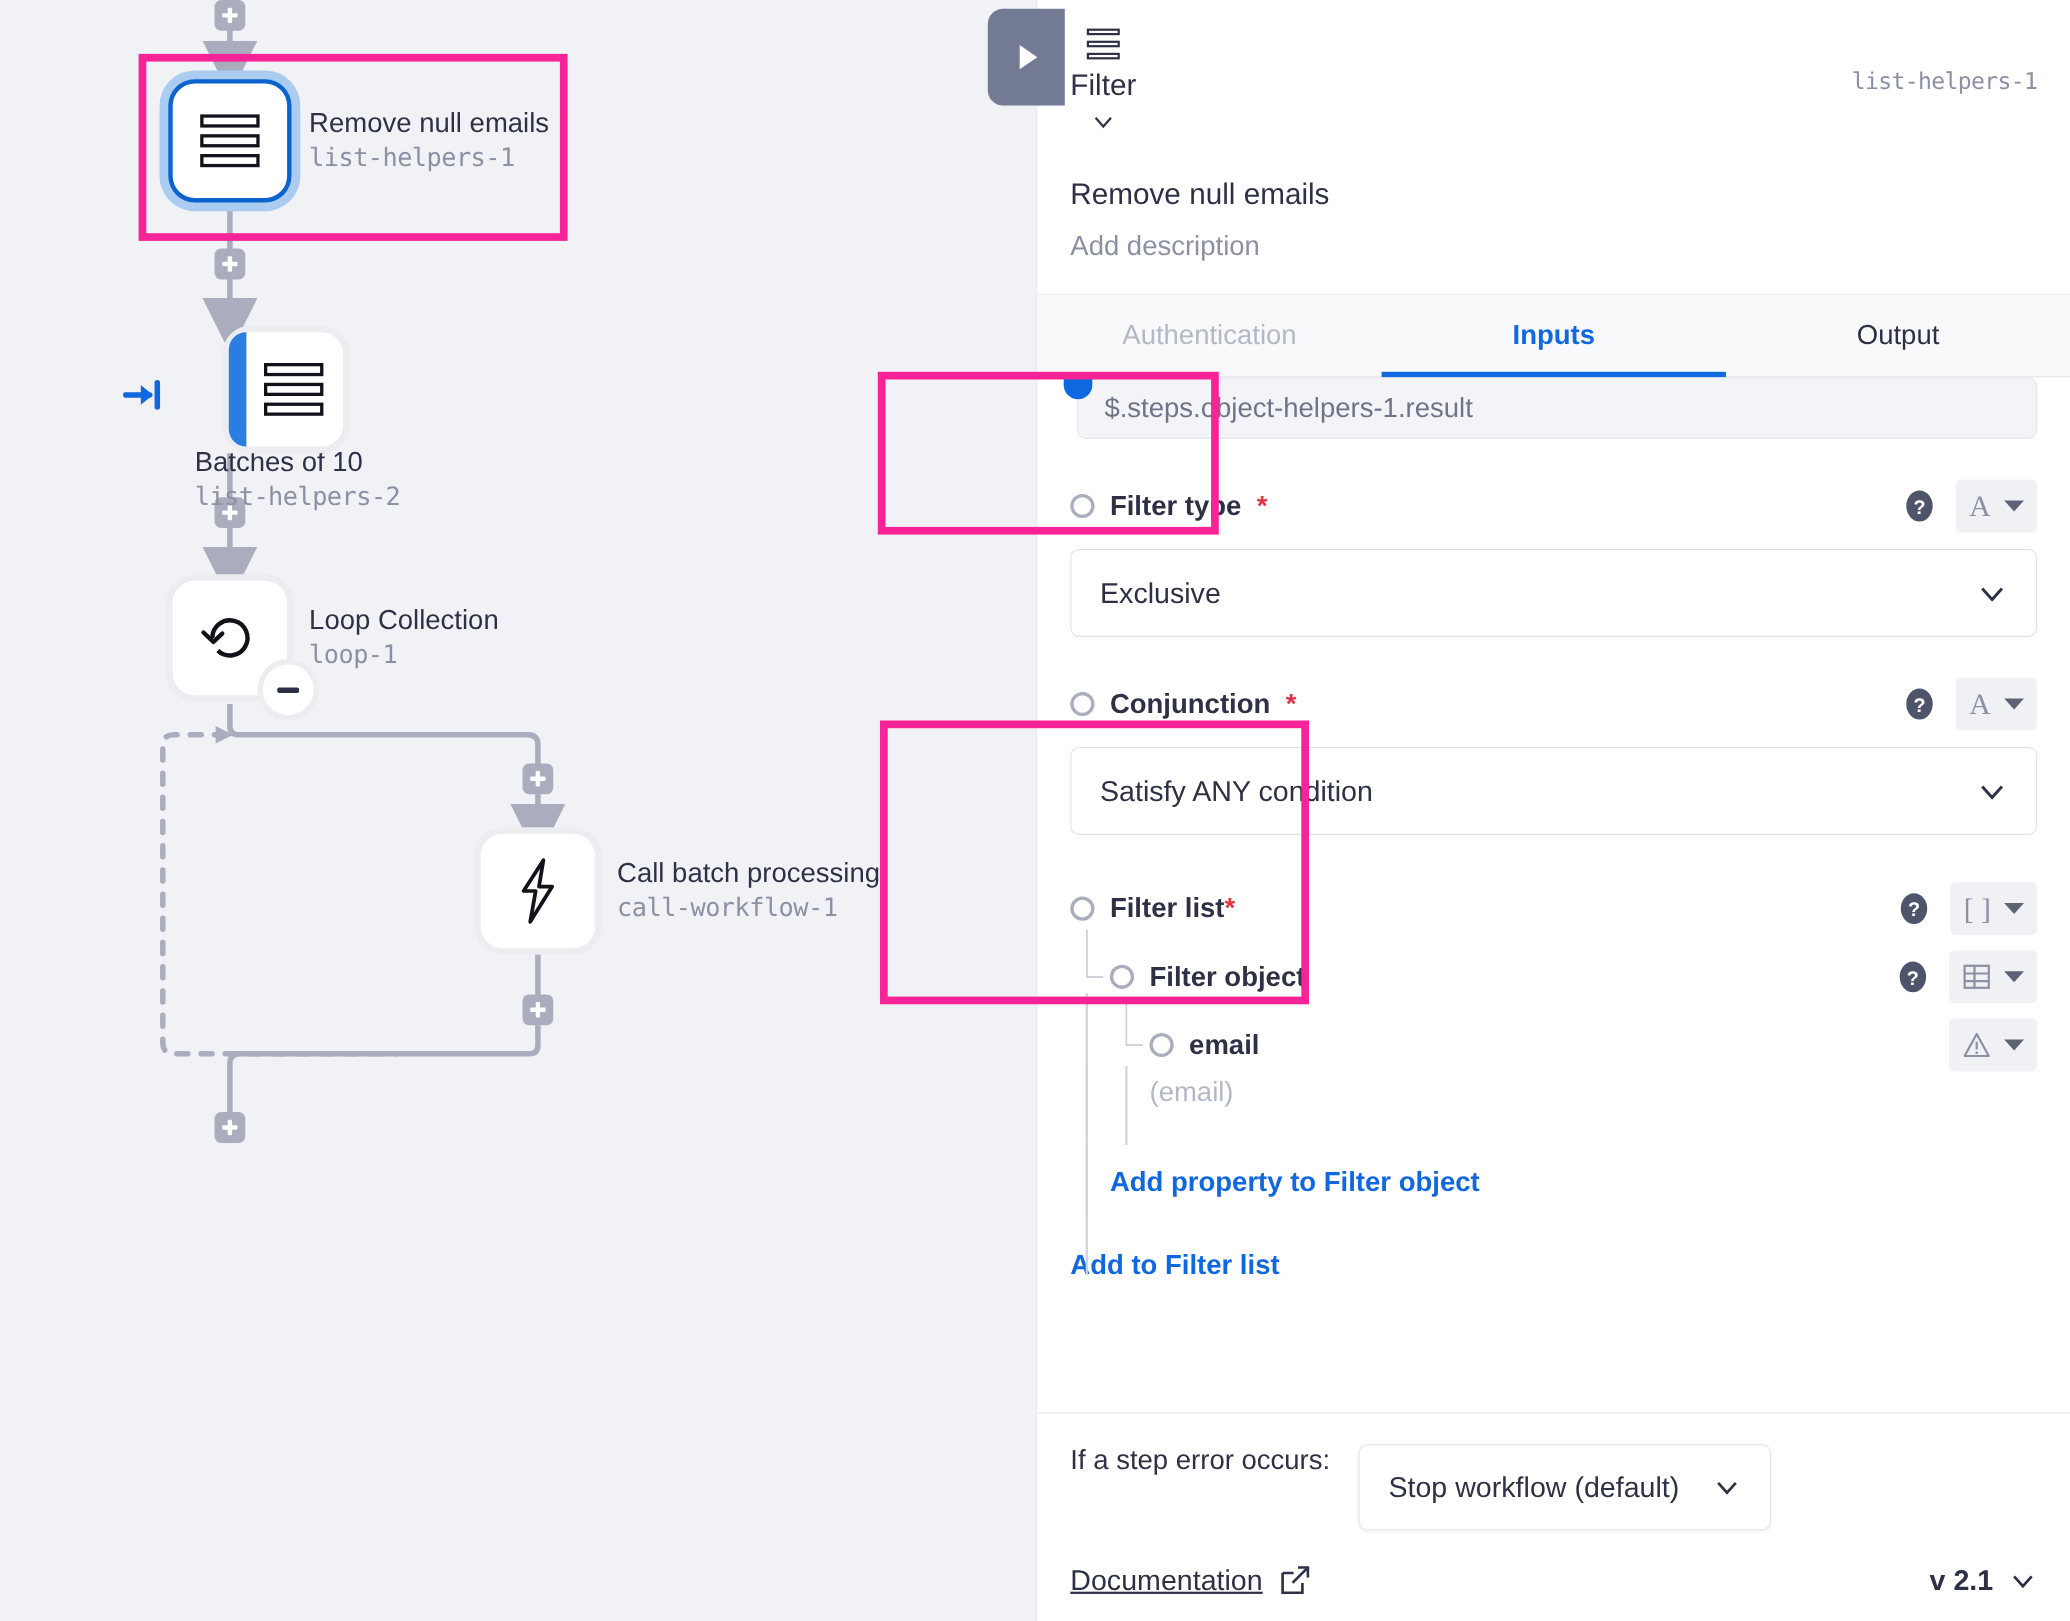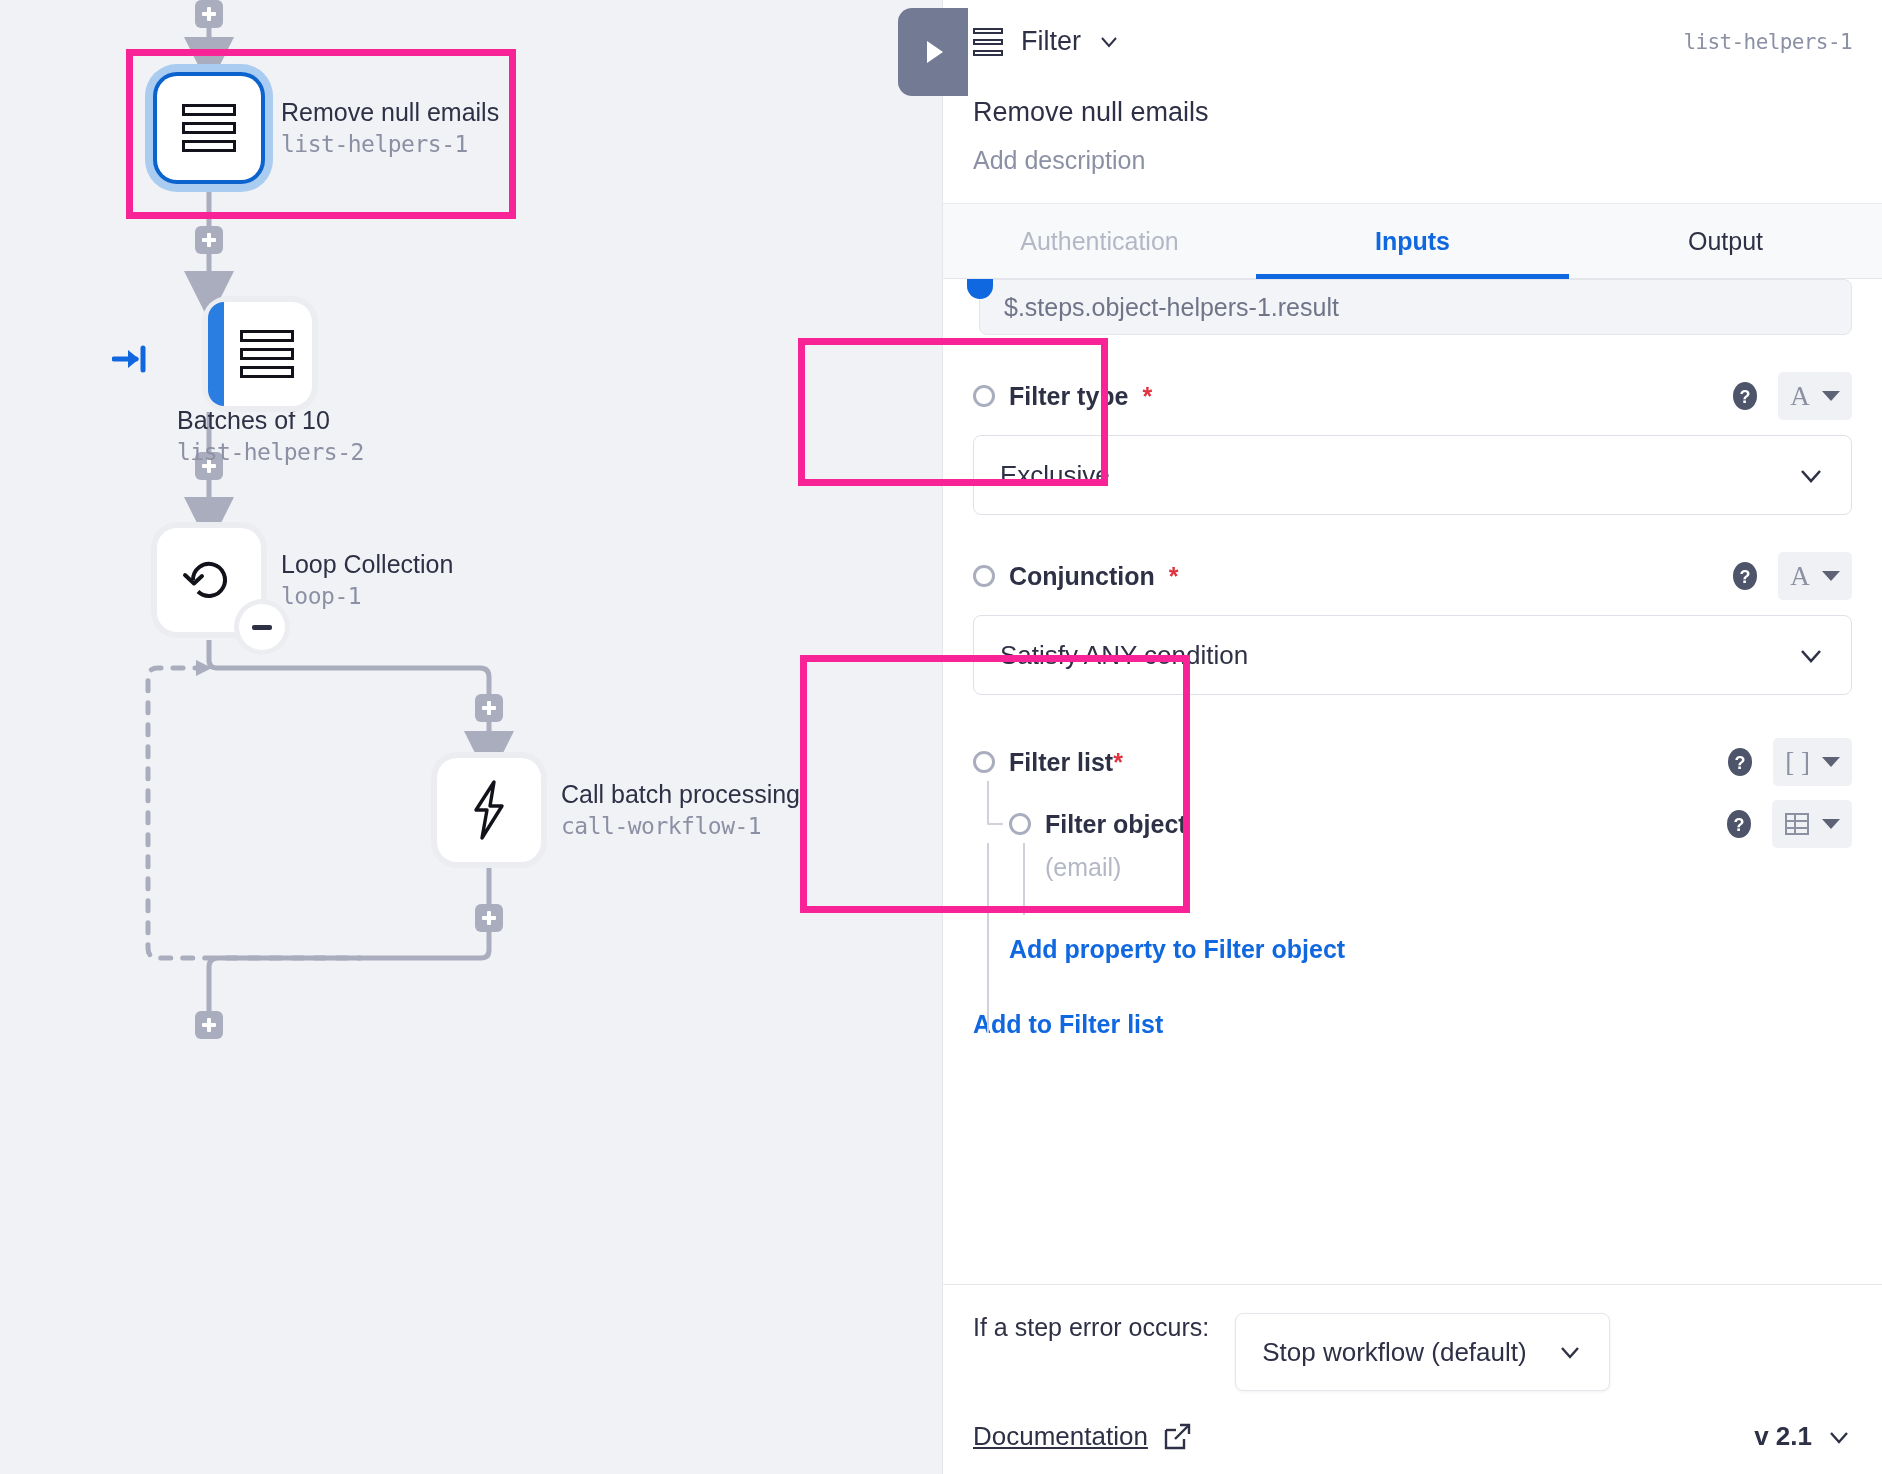--- a/index.html
+++ b/index.html
@@ -83,21 +83,21 @@
   }
 
   
   .panel {
     position: absolute; left: 942px; top: 0; width: 940px; height: 1474px;
     background: #ffffff; display: flex; flex-direction: column;
     border-left: 1px solid #e4e6ec;
   }
   .panel-head { padding: 26px 30px 0 30px; }
   .panel-head-row { display: flex; align-items: center; justify-content: space-between; }
-  .panel-head-left { display: flex; align-items: center; gap: 18px; }
+  .panel-head-left { display: flex; align-items: center; gap: 8px; flex-direction: column; }
   .panel-ic-list { width: 30px; height: 28px; display: flex; flex-direction: column; justify-content: space-between; }
   .panel-ic-list span { display: block; height: 6px; border: 2px solid #2e3146; background: #fff; }
   .panel-title { font-size: 27px; color: #2e3146; }
   .chev-sm { width: 20px; height: 20px; }
   .panel-step-id { font-size: 21px; color: #8c90a4; font-family: "DejaVu Sans Mono","Liberation Mono",monospace; letter-spacing: -0.6px; }
 
   .panel-name { font-size: 27px; color: #2e3146; margin-top: 40px; }
   .panel-desc { font-size: 25px; color: #8c90a4; margin-top: 18px; margin-bottom: 28px; }
 
   .tabs {
@@ -418,20 +418,38 @@
                   <rect x="2" y="3" width="22" height="20" fill="none" stroke="#8b90a2" stroke-width="2"></rect>
                   <line x1="2" y1="10" x2="24" y2="10" stroke="#8b90a2" stroke-width="2"></line>
                   <line x1="2" y1="17" x2="24" y2="17" stroke="#8b90a2" stroke-width="2"></line>
                   <line x1="11" y1="3" x2="11" y2="23" stroke="#8b90a2" stroke-width="2"></line>
                 </svg>
                 <span class="caret"></span>
               </div>
             </div>
           </div>
 
+          <div class="tree-row indent2" style="margin-top:4px;">
+            <span class="vline" style="left:14px; top:-18px; height:130px;"></span>
+            <span class="elbow" style="left:50px; top:-14px; width:16px; height:44px; border-radius:0 0 0 2px;"></span>
+            <div class="tree-left">
+              <div class="radio-o"></div>
+              <div class="tree-label">email</div>
+            </div>
+            <div class="ctl-right">
+              <div class="type-btn">
+                <svg width="26" height="26" viewBox="0 0 26 26">
+                  <path d="M13,3 L24,23 L2,23 Z" fill="none" stroke="#8b90a2" stroke-width="2" stroke-linejoin="round"></path>
+                  <line x1="13" y1="10" x2="13" y2="17" stroke="#8b90a2" stroke-width="2"></line>
+                  <circle cx="13" cy="20" r="1.2" fill="#8b90a2"></circle>
+                </svg>
+                <span class="caret"></span>
+              </div>
+            </div>
+          </div>
 
           <div style="position:relative; height:56px;">
             <span class="vline" style="left:14px; top:-10px; height:190px;"></span>
             <span class="vline" style="left:50px; top:-10px; height:72px;"></span>
             <div class="tree-null">(email)</div>
           </div>
 
           <div class="link-row indent1" style="position:relative;">
             <span class="vline" style="left:14px; top:-20px; height:66px;"></span>
             <span class="link">Add property to Filter object</span>

